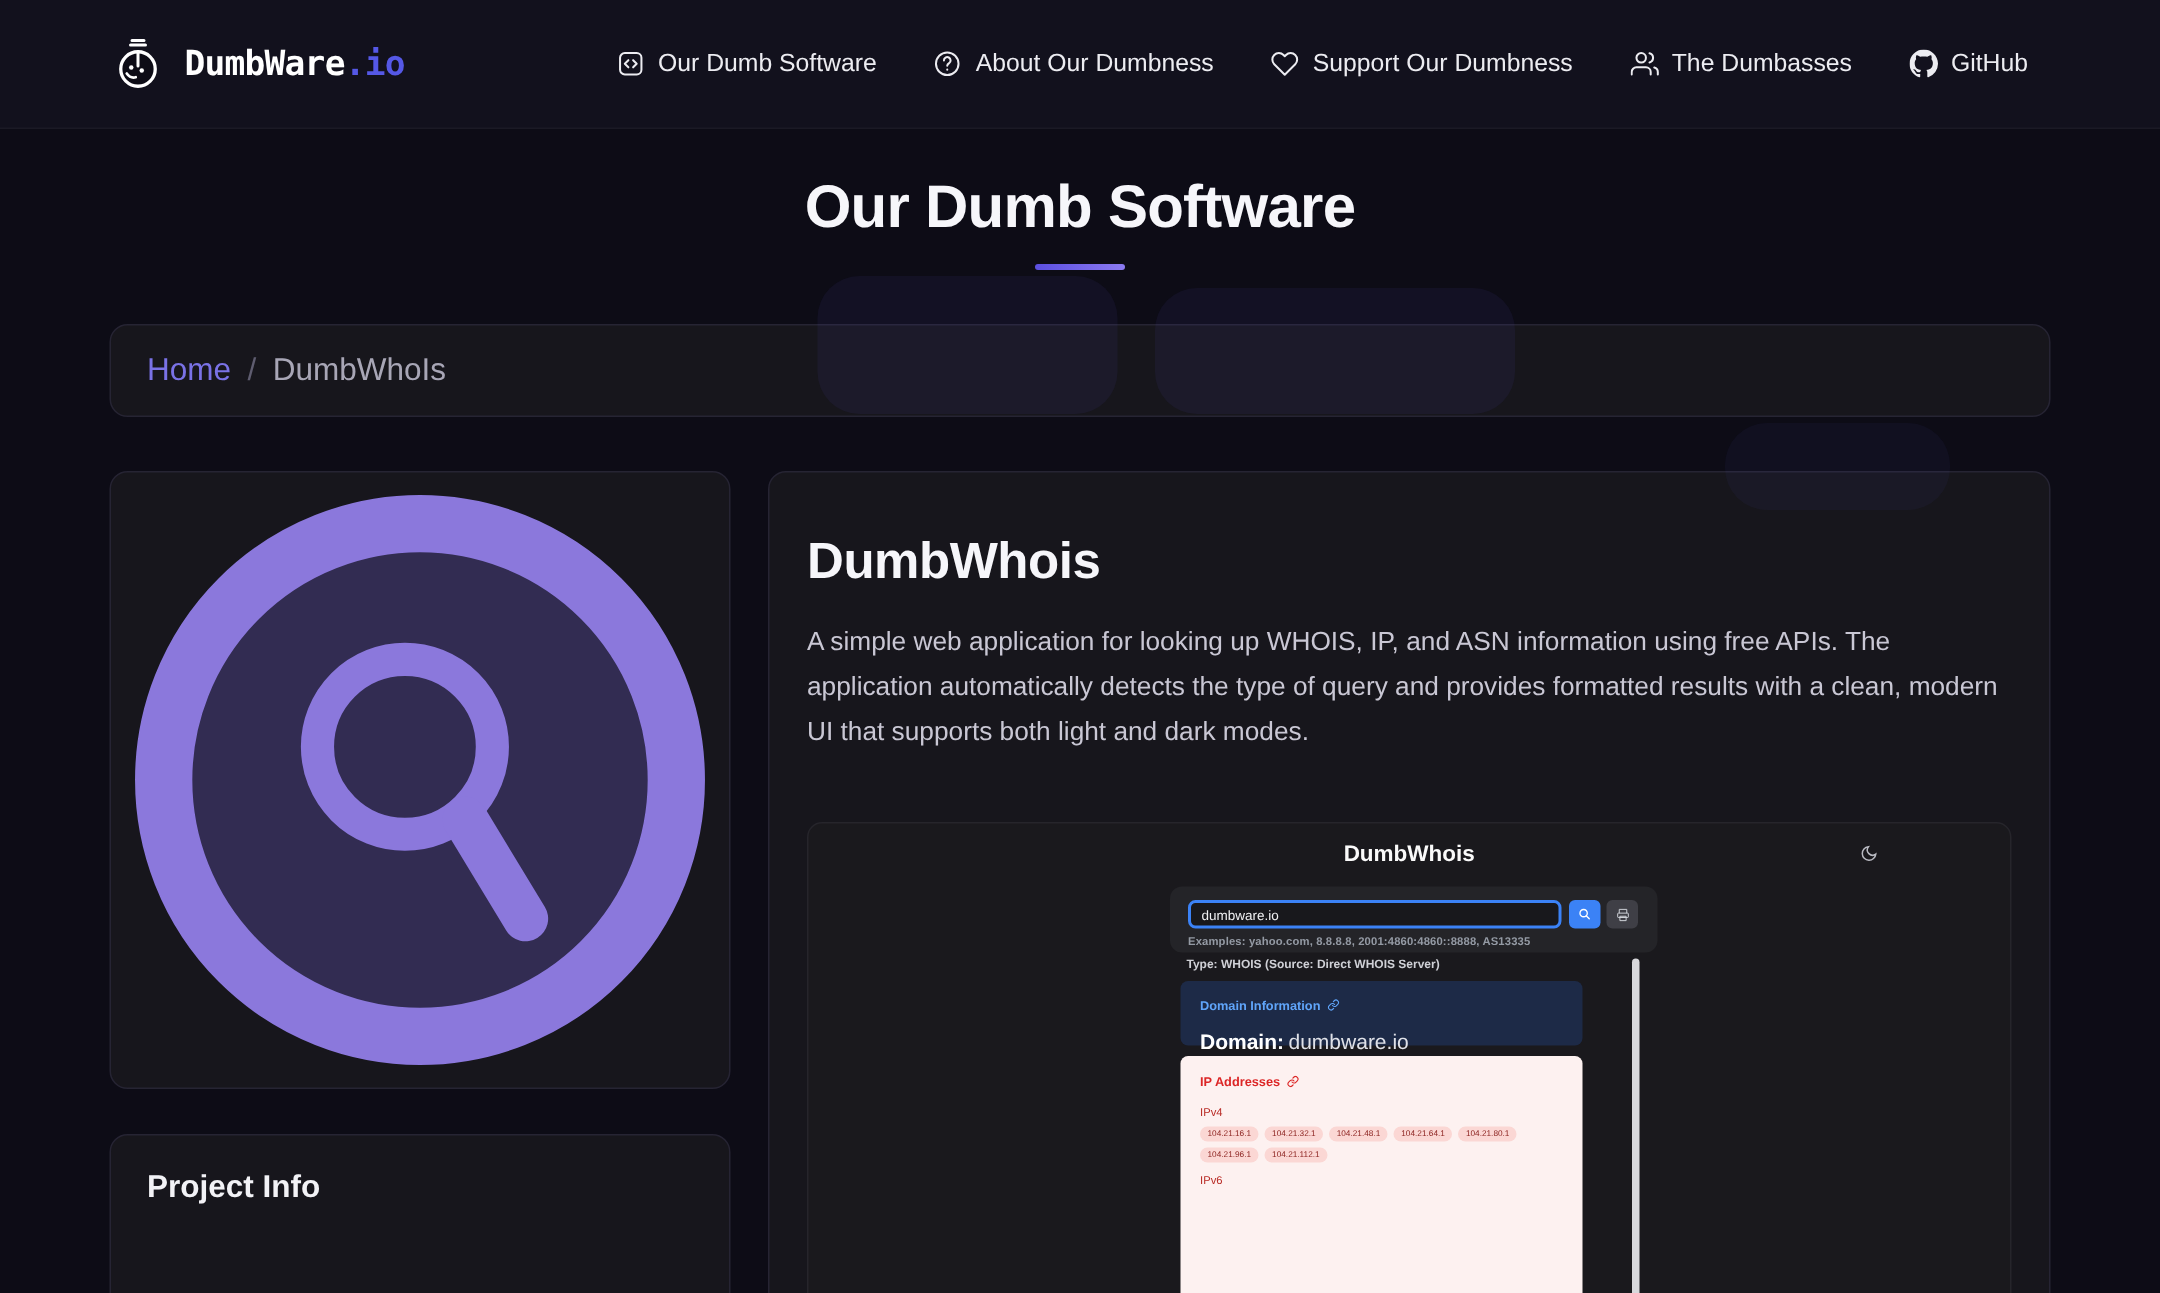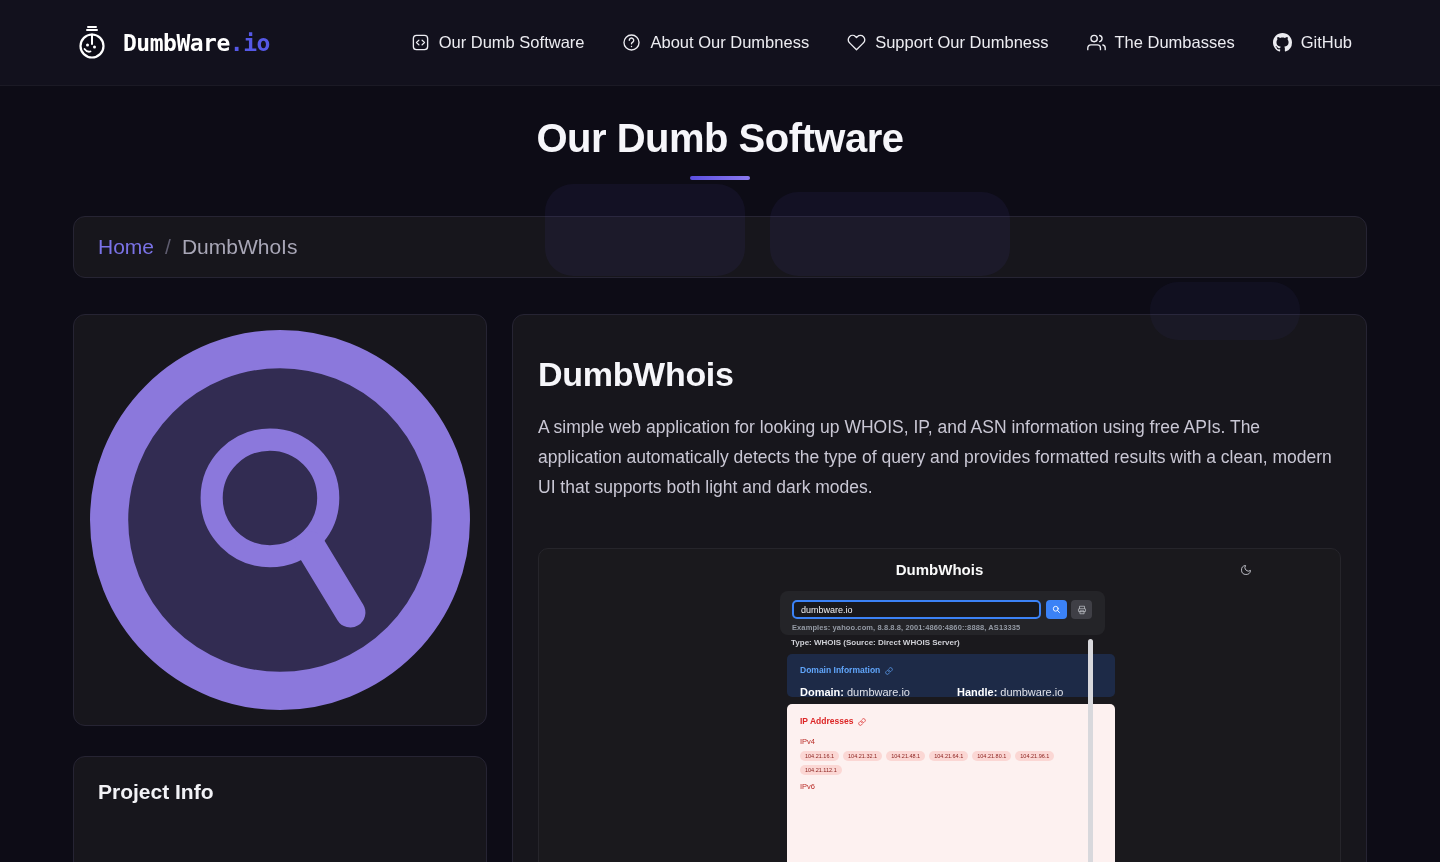--- a/index.html
+++ b/index.html
@@ -58,26 +58,26 @@
   .search-panel { position:absolute; left:241px; top:42px; width:325px; height:44px; background:#242428; border-radius:8px; padding:9px 12px 0; }
   .search-row { display:flex; align-items:center; }
   .search-input { width:249px; height:19px; background:#18181c; border:2px solid #3b82f6; border-radius:5px; color:#f0f0f2; font-size:9px; padding:0 7px; font-family:"Liberation Sans","DejaVu Sans",sans-serif; outline:none; }
   .btn-mini { height:19px; width:21px; border:none; border-radius:4px; display:flex; align-items:center; justify-content:center; cursor:pointer; }
   .btn-search { background:#3b82f6; margin-left:5px; }
   .btn-search svg { width:9px; height:9px; stroke:#fff; fill:none; stroke-width:2.4; stroke-linecap:round; }
   .btn-print { background:#3f3f46; margin-left:4px; }
   .btn-print svg { width:10px; height:10px; stroke:#cdd0d6; fill:none; stroke-width:1.6; stroke-linejoin:round; }
   .examples-line { margin-top:4px; font-size:7.5px; color:#949aa4; letter-spacing:0.1px;font-weight:bold; }
   .type-line { position:absolute; left:252px; top:89px; font-size:8px; font-weight:600; color:#cfd0d6; }
-  .result-panel { position:absolute; left:248px; width:328px; border-radius:5px; }
+  .result-panel { position:absolute; left:248px; width:268px; border-radius:5px; }
   .domain-panel { top:105px; height:43px; background:#1d2a47; padding:7px 13px; }
   .panel-title-row { display:flex; align-items:center; gap:5px; }
   .domain-panel .panel-title { font-size:8.5px; font-weight:700; color:#60a5fa; }
   .domain-panel .link-icon svg { width:8px; height:8px; stroke:#60a5fa; fill:none; stroke-width:2.2; stroke-linecap:round; }
-  .domain-fields { display:flex; margin-top:7px; font-size:11px; color:#e8e9ee; }
+  .domain-fields { display:flex; margin-top:7px; font-size:14px; color:#e8e9ee;flex-direction:column; }
   .field { white-space:nowrap; }
   .field-1 { width:157px; }
   .field-label { font-weight:700; color:#fff; }
   .field-value { margin-left:3px; color:#dfe1e8; }
   .ip-panel { top:155px; height:250px; background:#fdf1f0; padding:8px 13px; }
   .ip-panel .panel-title { font-size:8.5px; font-weight:700; color:#dc2626; }
   .ip-panel .link-icon svg { width:8px; height:8px; stroke:#dc2626; fill:none; stroke-width:2.2; stroke-linecap:round; }
   .ip-sub { margin-top:7px; font-size:7.5px; font-weight:400; color:#b92c27; }
   .pill-wrap { display:flex; flex-wrap:wrap; gap:4px; margin-top:5px; max-width:262px; }
   .pill { background:#fbd7d4; color:#8c2320; font-size:5.5px; padding:2px 5px; border-radius:8px; white-space:nowrap; }

